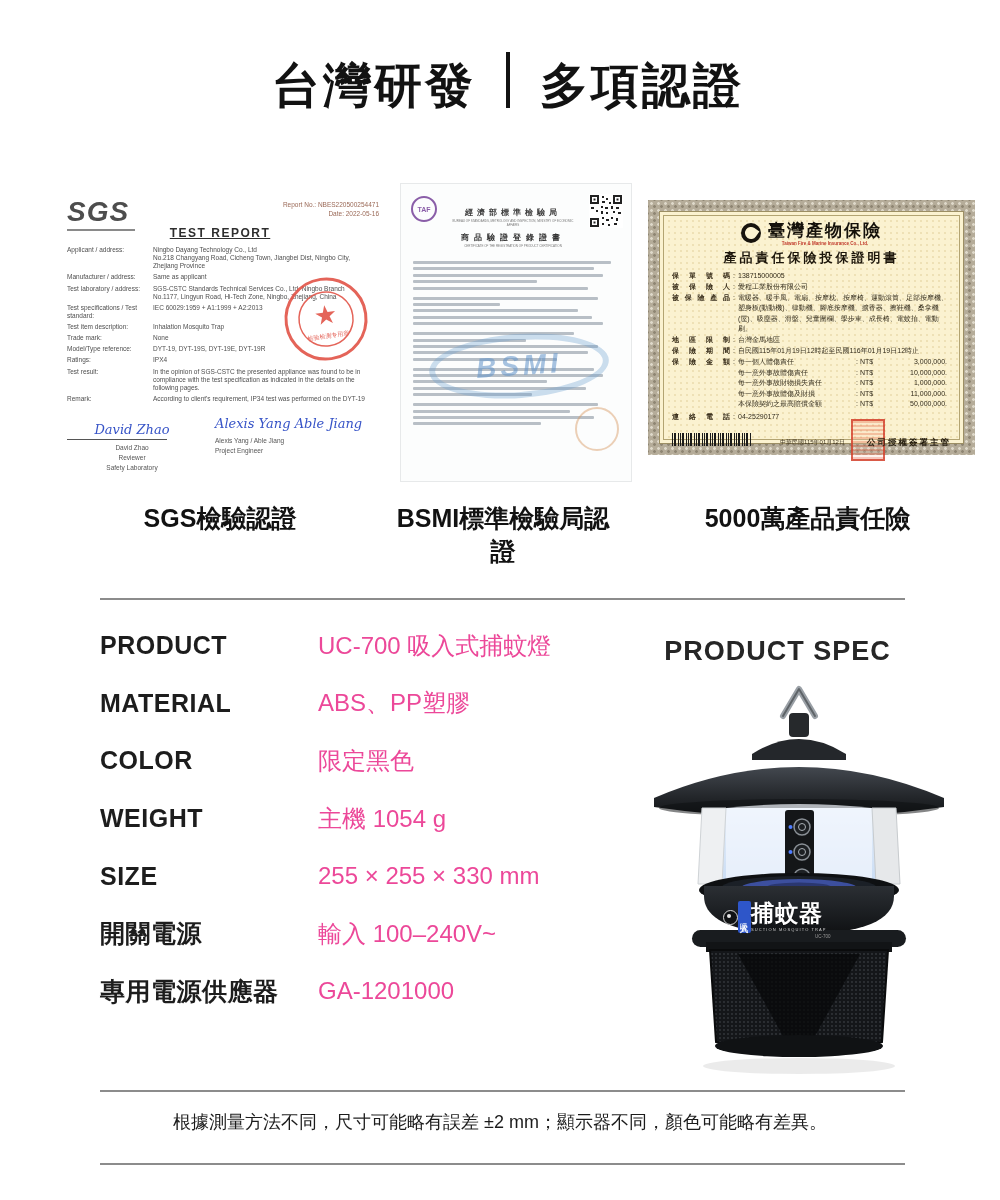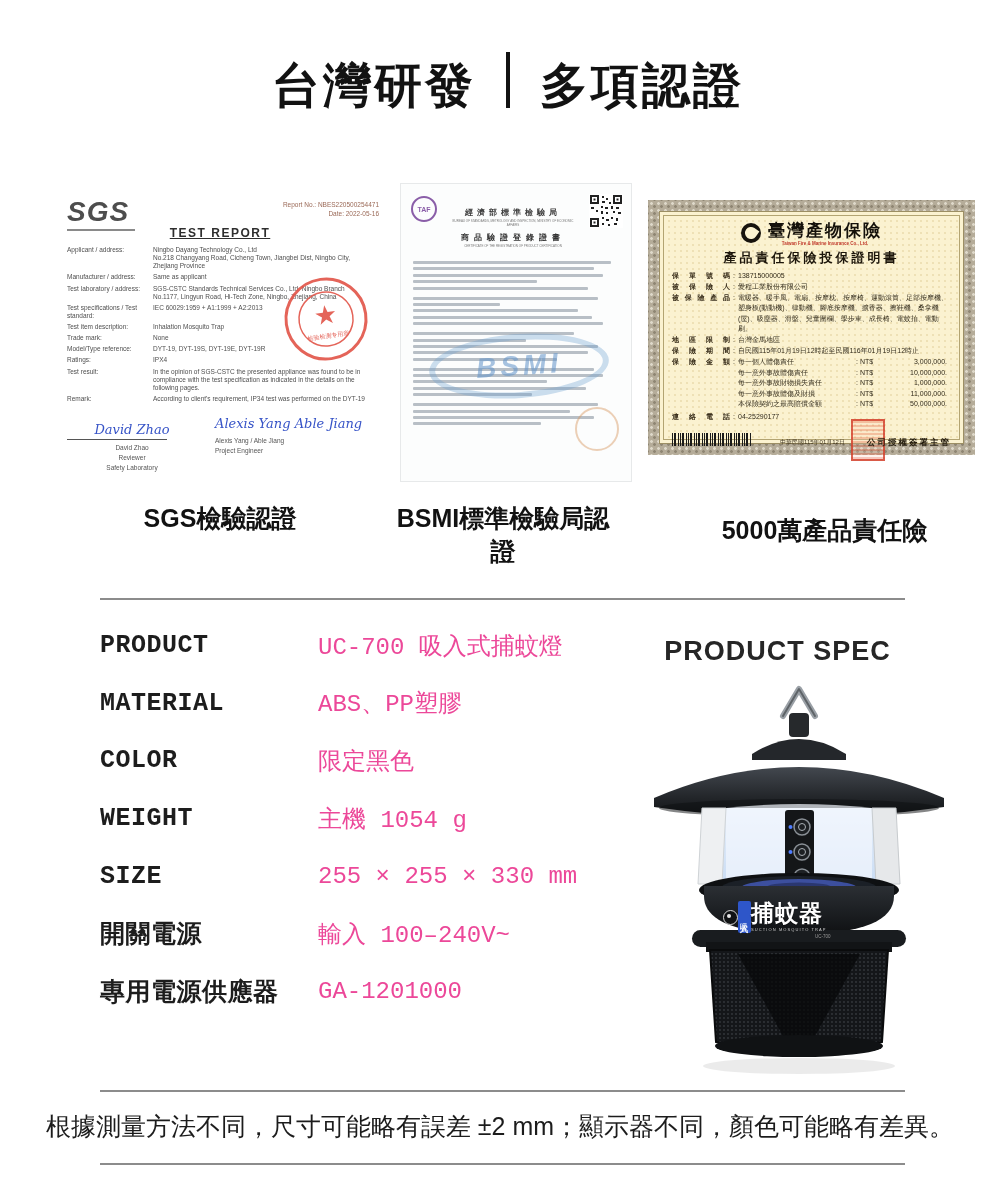--- a/index.html
+++ b/index.html
@@ -81,27 +81,27 @@
                background:repeating-linear-gradient(90deg,#1b1b1b 0 1px,transparent 1px 2px,#1b1b1b 2px 4px,transparent 4px 6px,#1b1b1b 6px 7px,transparent 7px 8px);}
   .ins-date{position:absolute;left:108px;top:13px;font-size:6px;color:#3a2f1c;}
   .ins-stamp{position:absolute;right:66px;top:-6px;width:30px;height:38px;border:2px solid rgba(210,62,42,.8);
              background:repeating-linear-gradient(0deg,rgba(230,95,65,.35) 0 2px,rgba(250,205,185,.25) 2px 4px);}
   .ins-signer{position:absolute;right:0;top:12px;font-size:8.5px;font-weight:700;letter-spacing:2px;
               font-family:"Liberation Serif",serif;color:#241c0e;}
 
   
   .hrule{position:absolute;left:100px;width:805px;height:2px;background:#8c8c8c;}
   #rule-top{top:598px;} #rule-mid{top:1090px;} #rule-bottom{top:1163px;}
-  .spec-table{position:absolute;left:100px;top:617px;width:545px;font-family:Liberation Mono, monospace;}
+  .spec-table{position:absolute;left:100px;top:617px;width:545px;}
   .spec-row{display:flex;align-items:center;height:57.6px;}
   .spec-label{flex:none;width:218px;font-size:25px;font-weight:700;color:#1d1d1d;letter-spacing:.5px;}
   .spec-value{flex:1;font-size:24px;color:#ec4899;}
   .spec-heading{position:absolute;left:630px;top:636px;width:295px;text-align:center;
                 font-size:27px;font-weight:800;letter-spacing:1px;color:#262626;}
-  .footnote{position:absolute;left:0;top:1110px;width:100%;text-align:center;font-size:25px;color:#1c1c1c;}
+  .footnote{position:absolute;left:0;top:1110px;width:100%;text-align:center;font-size:18px;color:#1c1c1c;}
 
   
   .product-img{position:absolute;left:642px;top:680px;width:315px;height:405px;}
   .prod-label{position:absolute;left:723px;top:896px;width:140px;height:42px;display:flex;align-items:center;gap:0;}
   .pl-logo{flex:none;width:13px;height:13px;border-radius:50%;border:1.5px solid #d8d8d8;background:#101214;position:relative;}
   .pl-logo:after{content:"";position:absolute;left:3px;top:3px;width:4px;height:4px;border-radius:50%;background:#e8e8e8;}
   .pl-badge{flex:none;width:13px;height:32px;background:#2e56c9;border-radius:2px;color:#fff;
             writing-mode:vertical-rl;text-orientation:upright;font-size:8.5px;letter-spacing:1px;
             display:flex;align-items:center;justify-content:center;}
   .pl-main{position:relative;color:#fff;}
@@ -325,21 +325,21 @@
         <div class="ins-barcode"></div>
         <div class="ins-date">中華民國115年01月12日</div>
         <div class="ins-stamp"></div>
         <div class="ins-signer">公司授權簽署主管</div>
       </div>
     </div>
   </div>
 
   <div class="cert-caption" style="left:388px;width:230px;">BSMI標準檢驗局認證</div>
   <div class="cert-caption" style="left:55px;width:330px;">SGS檢驗認證</div>
-  <div class="cert-caption" style="left:661px;width:327px;margin-top:12px;">5000萬產品責任險</div>
+  <div class="cert-caption" style="left:644px;width:327px;">5000萬產品責任險</div>
 
   <div class="hrule" id="rule-top"></div>
   <div class="hrule" id="rule-mid"></div>
   <div class="hrule" id="rule-bottom"></div>
 
   <div class="spec-table">
     <div class="spec-row">
       <div class="spec-label">PRODUCT</div>
       <div class="spec-value">UC-700 吸入式捕蚊燈</div>
     </div>

